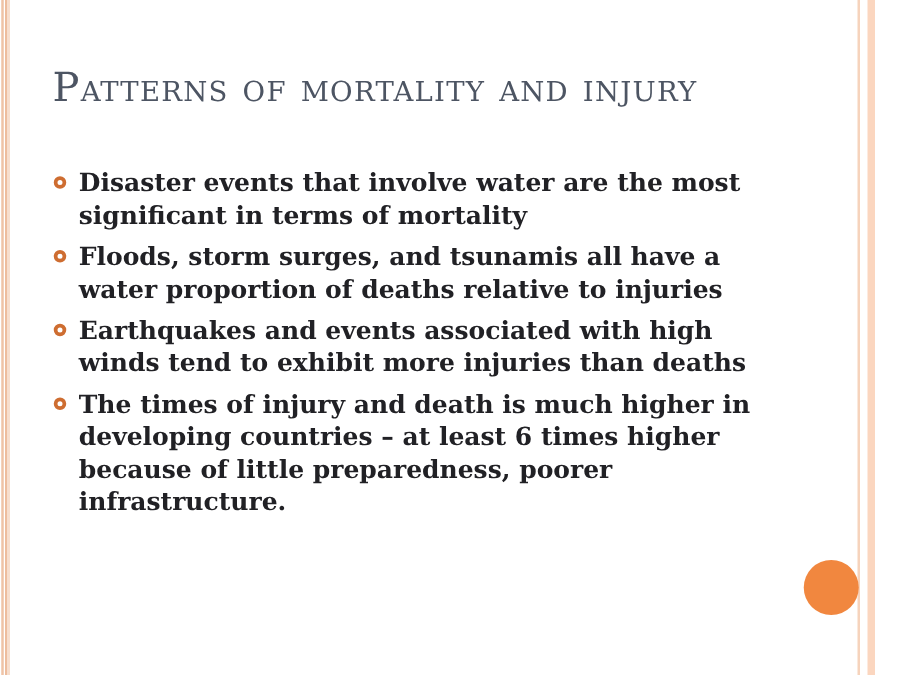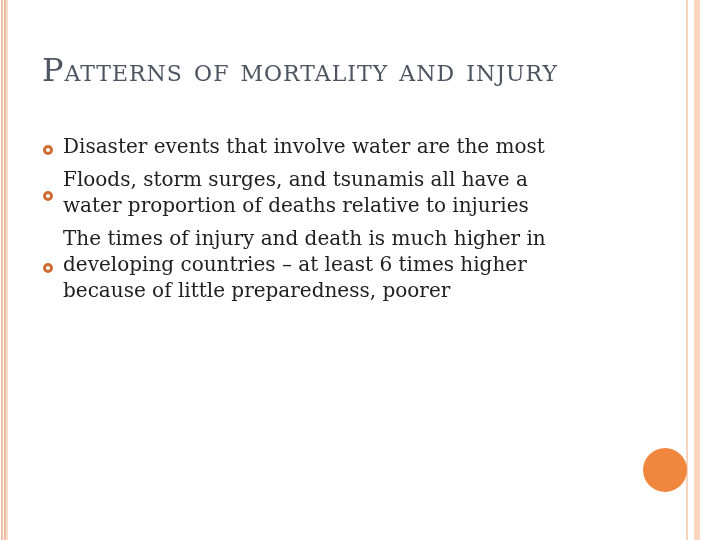--- a/index.html
+++ b/index.html
@@ -53,22 +53,23 @@
   }
 
   .bullets {
     position: absolute;
     left: 43px;
     top: 133px;
     width: 560px;
   }
   .bullet-item {
     display: flex;
-    align-items: center;
+    align-items: flex-start;
     margin-bottom: 7px;
+    font-weight: bold;
   }
   .bullet-icon {
     flex: 0 0 auto;
     width: 10px;
     height: 10px;
     margin-top: 8px;
     margin-right: 10px;
     border: 3px solid #ce6d31;
     border-radius: 50%;
     background: #ffffff;
@@ -100,35 +101,44 @@
   <div class="accent-circle"></div>
 
   <div class="title">Patterns of mortality and injury</div>
 
   <div class="bullets">
 
     <div class="bullet-item">
       <span class="bullet-icon"></span>
       <div class="bullet-lines">
         <div class="bullet-line">Disaster events that involve water are the most</div>
+        <div class="bullet-line">significant in terms of mortality</div>
       </div>
     </div>
 
     <div class="bullet-item">
       <span class="bullet-icon"></span>
       <div class="bullet-lines">
         <div class="bullet-line">Floods, storm surges, and tsunamis all have a</div>
         <div class="bullet-line">water proportion of deaths relative to injuries</div>
       </div>
     </div>
 
+    <div class="bullet-item">
+      <span class="bullet-icon"></span>
+      <div class="bullet-lines">
+        <div class="bullet-line">Earthquakes and events associated with high</div>
+        <div class="bullet-line">winds tend to exhibit more injuries than deaths</div>
+      </div>
+    </div>
 
     <div class="bullet-item">
       <span class="bullet-icon"></span>
       <div class="bullet-lines">
         <div class="bullet-line">The times of injury and death is much higher in</div>
         <div class="bullet-line">developing countries – at least 6 times higher</div>
         <div class="bullet-line">because of little preparedness, poorer</div>
+        <div class="bullet-line">infrastructure.</div>
       </div>
     </div>
 
   </div>
 </div>
 
 </body></html>

